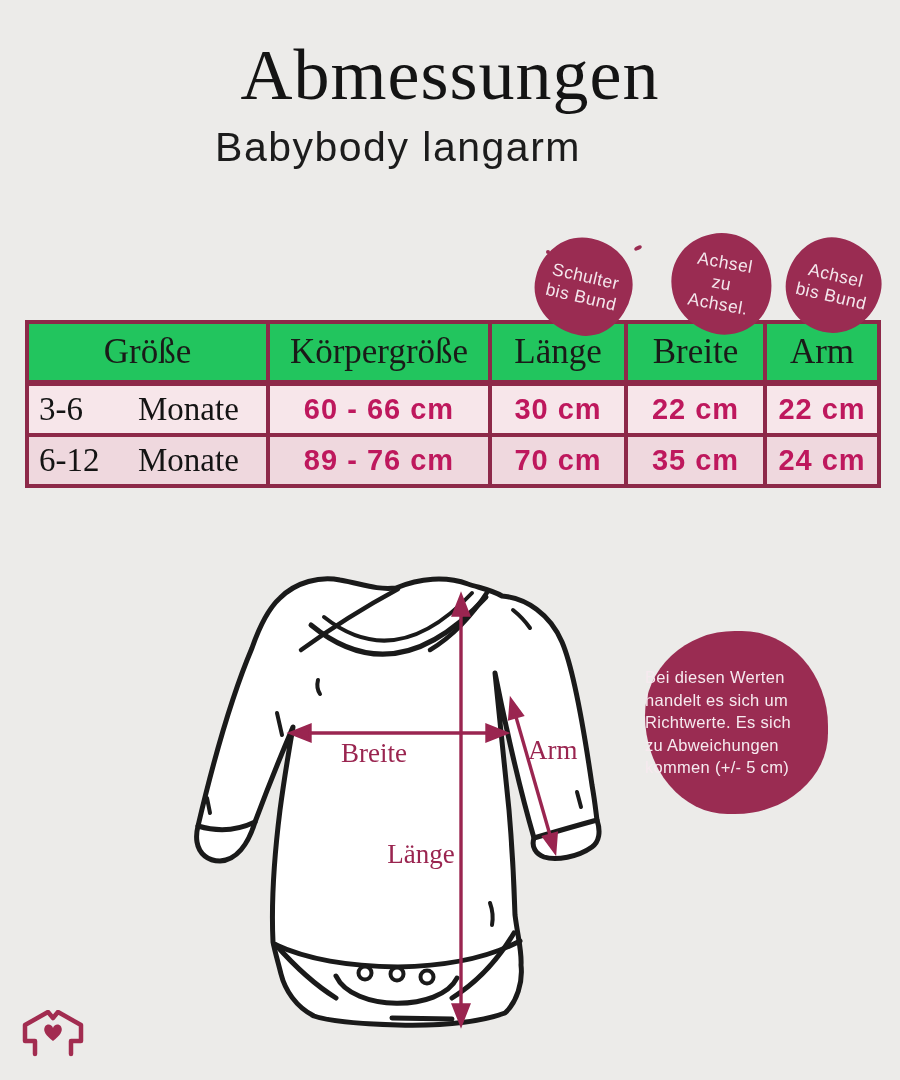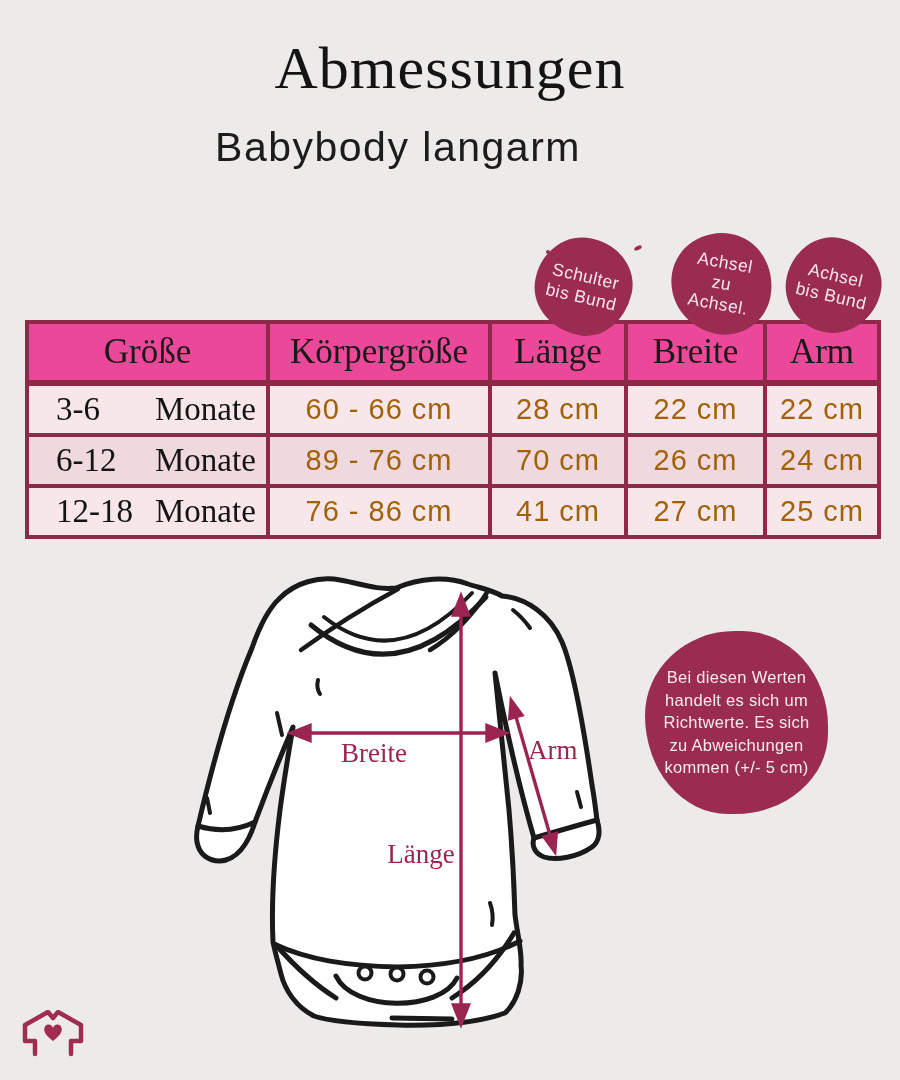--- a/index.html
+++ b/index.html
@@ -7,21 +7,21 @@
     position:relative; width:900px; height:1080px;
     background:#ECEBE9; overflow:hidden;
     font-family:"Liberation Sans", sans-serif;
     color:#161614;
   }
   
   .page-title{
     position:absolute; top:34px; left:0; width:900px;
     text-align:center;
     font-family:"Liberation Serif", serif;
-    font-size:60px; font-weight:500; letter-spacing:1px; color:#141414;
+    font-size:72px; font-weight:500; letter-spacing:1px; color:#141414;
   }
   .page-subtitle{
     position:absolute; top:124px; left:0; width:796px;
     text-align:center;
     font-family:"Liberation Sans", sans-serif;
     font-weight:300; font-size:41px; letter-spacing:1.5px; color:#1c1c1c;
   }
   
   .stamp{
     position:absolute; z-index:5;
@@ -44,46 +44,46 @@
   .speck-2{ left:546px; top:250px; width:4px; height:4px;}
   
   .size-table{
     position:absolute; left:25px; top:320px; width:852px; z-index:2;
     border-collapse:collapse; table-layout:fixed;
   }
   .size-table th, .size-table td{
     border:4px solid #8D2949; overflow:hidden; white-space:nowrap;
   }
   .size-table th{
-    height:54px; background:#ec4899;
+    height:54px; background:#22c55e;
     font-family:"Liberation Serif", serif;
     font-weight:500; font-size:35px; color:#1a1a18; text-align:center;
     border-bottom-width:6px;
   }
   .size-table td{ height:45px; text-align:center; }
   .row-light td{ background:#F7E6EA; }
   .row-mid   td{ background:#EFD8DE; }
   .cell-size{
     font-family:"Liberation Serif", serif; font-size:33px; color:#141414;
     text-align:left !important;
   }
-  .cell-size .size-wrap{ display:flex; align-items:center; padding-left:26px; }
+  .cell-size .size-wrap{ display:flex; align-items:center; padding-left:9px; }
   .cell-size .range{ display:inline-block; width:99px; }
   .cell-val{
-    font-family:"Liberation Sans", sans-serif; font-weight:400;
-    font-size:29px; letter-spacing:1px; color:#a16207;
+    font-family:"Liberation Sans", sans-serif; font-weight:700;
+    font-size:29px; letter-spacing:1px; color:#be185d;
   }
   
   .diagram{ position:absolute; left:168px; top:570px; z-index:1; }
   
   .note-stamp{
     position:absolute; left:645px; top:631px; width:183px; height:183px;
     background:#9A2C52; z-index:3;
     border-radius:50% 48% 52% 46% / 47% 53% 45% 55%;
-    display:flex; flex-direction:column; align-items:center; justify-content:center;
+    display:flex; flex-direction:column; align-items:flex-start; justify-content:center;
     text-align:center; color:#F6EAEF;
     font-family:"Liberation Sans", sans-serif; font-weight:300;
     font-size:16.5px; line-height:22.5px; letter-spacing:0.3px;
   }
   
   .brand-logo{ position:absolute; left:22px; top:1010px; }
 </style>
 </head>
 <body>
 
@@ -127,47 +127,35 @@
     </thead>
     <tbody>
       <tr class="row-light">
         <td class="cell-size">
           <div class="size-wrap">
             <span class="range">3-6</span>
             <span>Monate</span>
           </div>
         </td>
         <td class="cell-val">60 - 66 cm</td>
-        <td class="cell-val">28 cm</td>
+        <td class="cell-val">30 cm</td>
         <td class="cell-val">22 cm</td>
         <td class="cell-val">22 cm</td>
       </tr>
       <tr class="row-mid">
         <td class="cell-size">
           <div class="size-wrap">
             <span class="range">6-12</span>
             <span>Monate</span>
           </div>
         </td>
         <td class="cell-val">89 - 76 cm</td>
         <td class="cell-val">70 cm</td>
-        <td class="cell-val">26 cm</td>
+        <td class="cell-val">35 cm</td>
         <td class="cell-val">24 cm</td>
-      </tr>
-      <tr class="row-light">
-        <td class="cell-size">
-          <div class="size-wrap">
-            <span class="range">12-18</span>
-            <span>Monate</span>
-          </div>
-        </td>
-        <td class="cell-val">76 - 86 cm</td>
-        <td class="cell-val">41 cm</td>
-        <td class="cell-val">27 cm</td>
-        <td class="cell-val">25 cm</td>
       </tr>
     </tbody>
   </table>
 
   <svg class="diagram" width="452" height="465" viewBox="0 0 452 465">
     <g stroke="#1a1a1a" stroke-width="5" fill="none" stroke-linecap="round" stroke-linejoin="round">
 
       <path fill="#ffffff" d="
         M 30,256
         C 42,205 62,130 84,78

